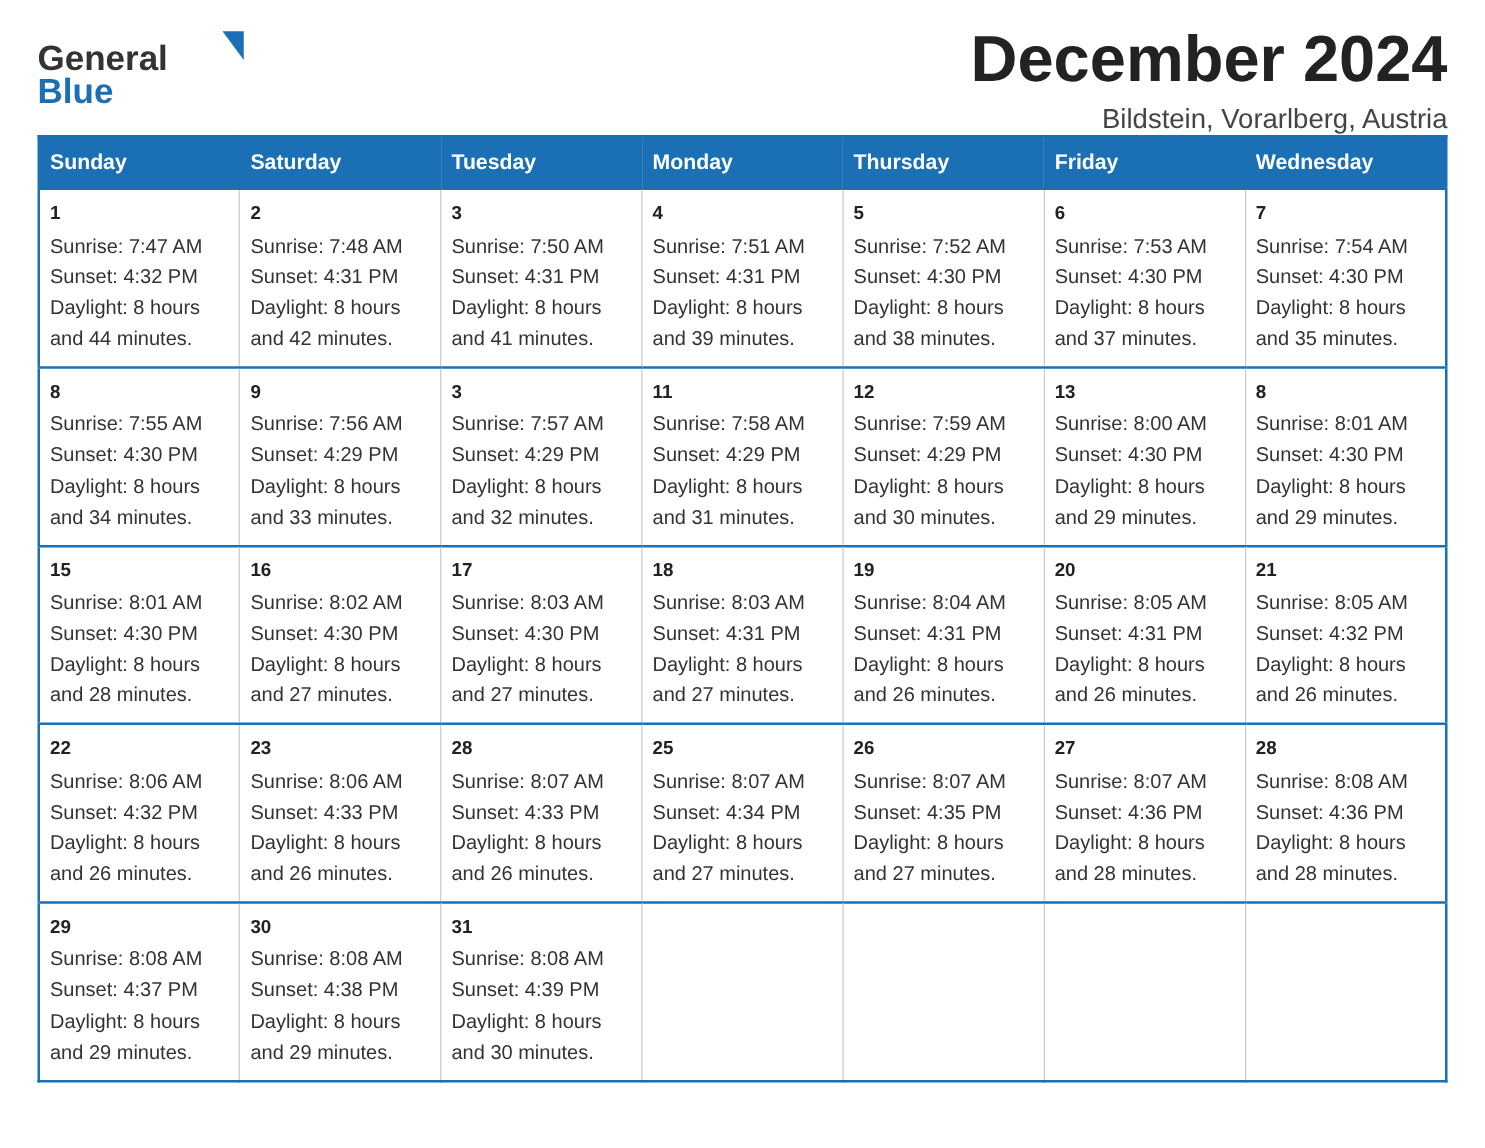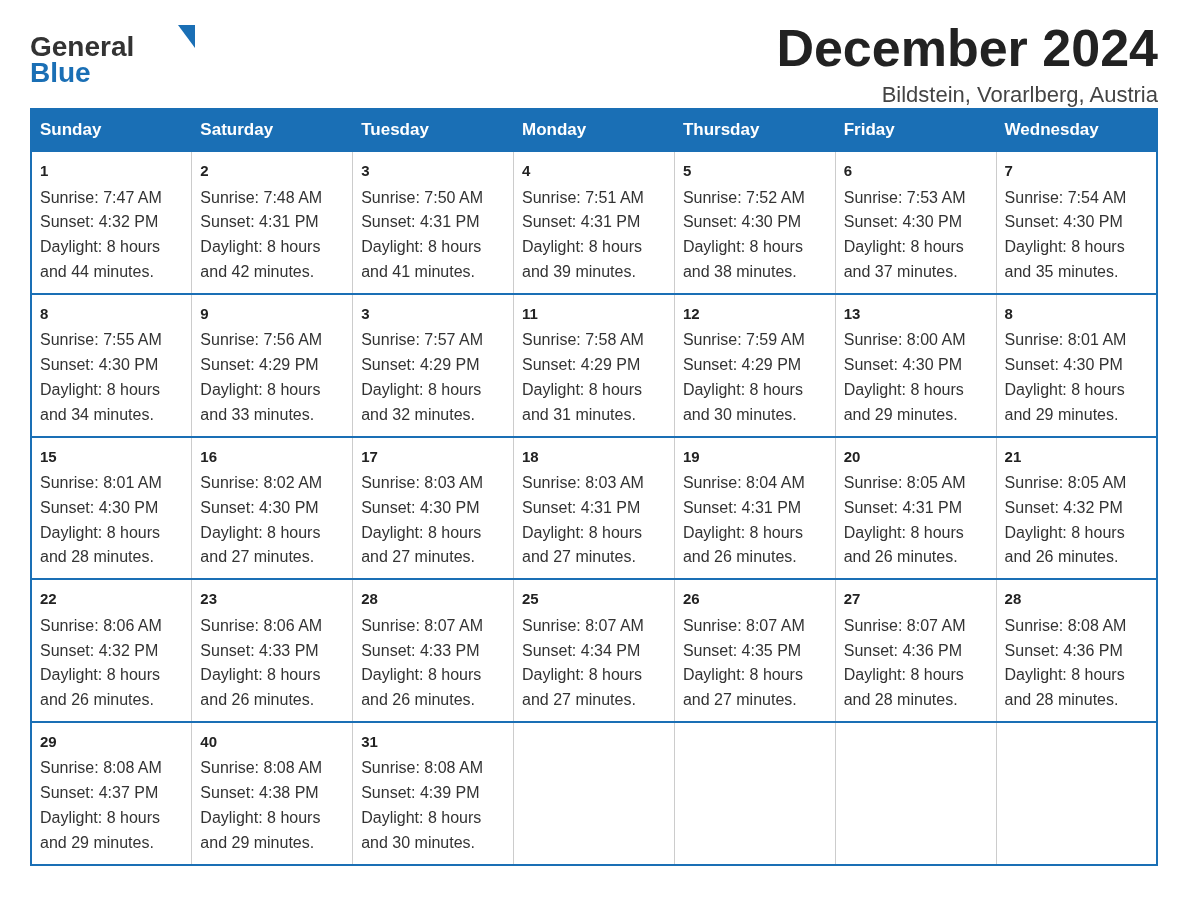--- a/index.html
+++ b/index.html
@@ -234,21 +234,21 @@
         <span class="day-num">28</span>
         <span class="day-info">Sunrise: 8:08 AM<br>Sunset: 4:36 PM<br>Daylight: 8 hours<br>and 28 minutes.</span>
       </td>
       </tr>
       <tr>
         <td>
         <span class="day-num">29</span>
         <span class="day-info">Sunrise: 8:08 AM<br>Sunset: 4:37 PM<br>Daylight: 8 hours<br>and 29 minutes.</span>
       </td>
         <td>
-        <span class="day-num">40</span>
+        <span class="day-num">30</span>
         <span class="day-info">Sunrise: 8:08 AM<br>Sunset: 4:38 PM<br>Daylight: 8 hours<br>and 29 minutes.</span>
       </td>
         <td>
         <span class="day-num">31</span>
         <span class="day-info">Sunrise: 8:08 AM<br>Sunset: 4:39 PM<br>Daylight: 8 hours<br>and 30 minutes.</span>
       </td>
         <td class="empty"></td>
         <td class="empty"></td>
         <td class="empty"></td>
         <td class="empty"></td>

